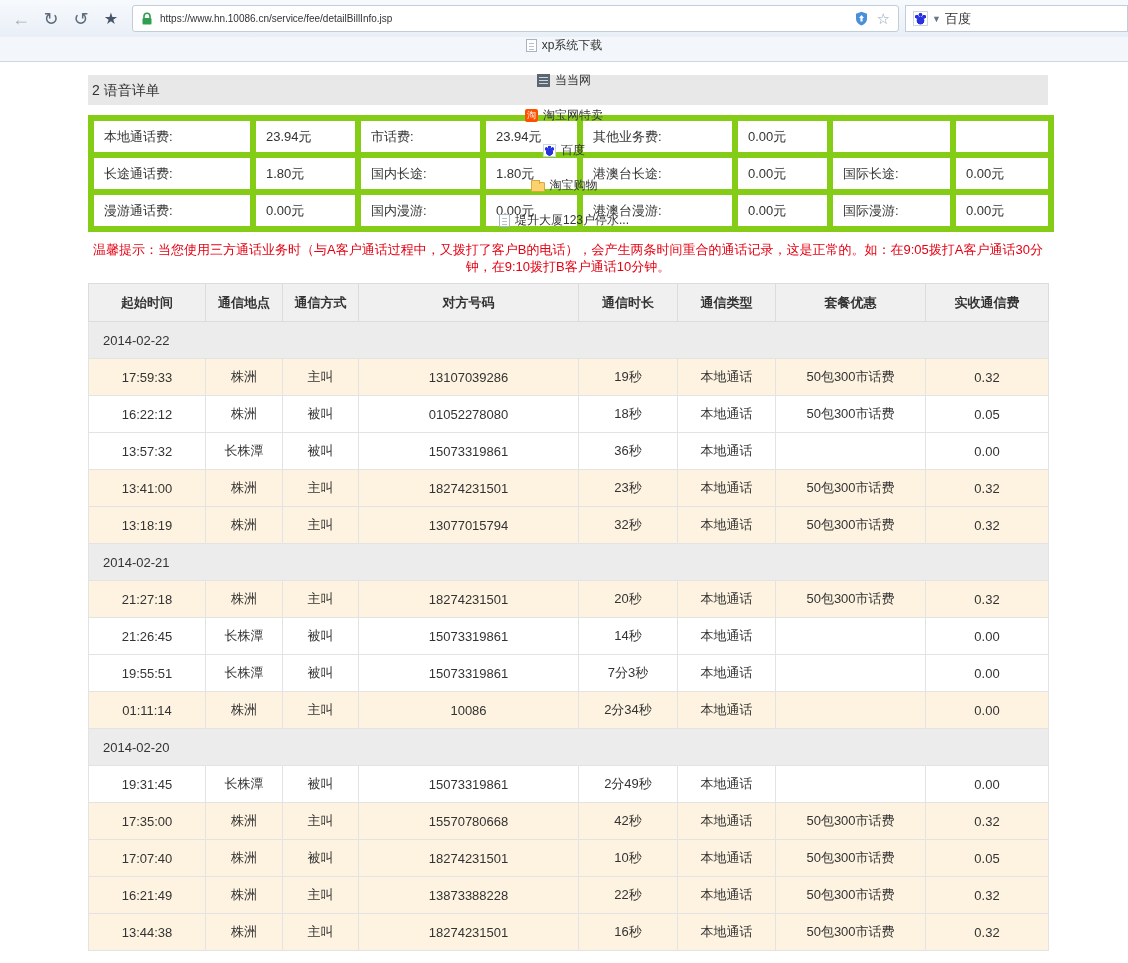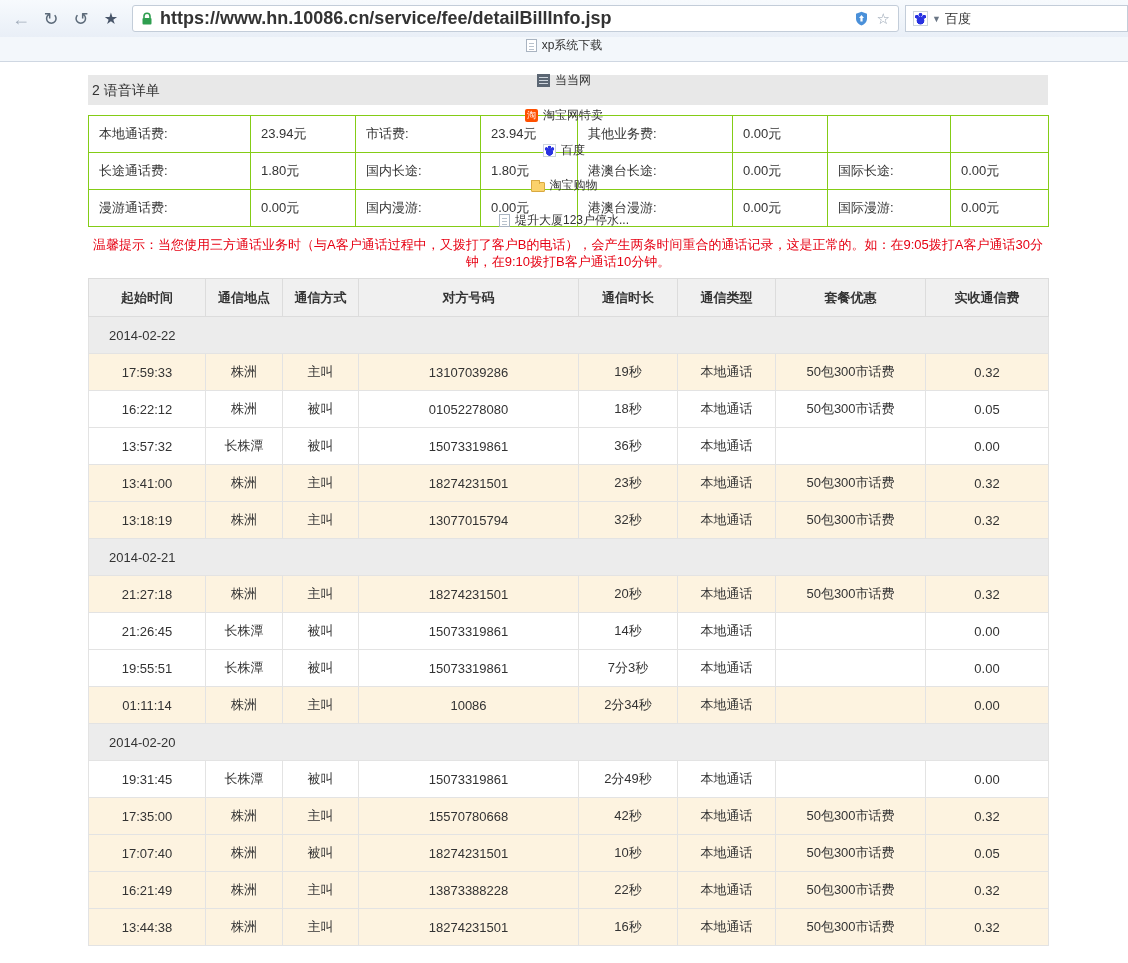--- a/index.html
+++ b/index.html
@@ -7,21 +7,21 @@
               font-family:"Liberation Sans","DejaVu Sans",sans-serif; }
 
   
   .toolbar { height:37px; background:linear-gradient(#f7fafd,#e9eff7);
              display:flex; align-items:center; padding:0 0 0 6px; }
   .tool-icon { width:30px; text-align:center; font-size:18px; color:#5d6b7a; cursor:pointer; line-height:30px; }
   .tool-icon.back { color:#a3aebc; }
   .tool-icon.star { color:#49566a; font-size:16px; }
   .address-bar { flex:1; height:27px; background:#fff; border:1px solid #c3cdd9; border-radius:3px;
                  display:flex; align-items:center; padding:0 8px; gap:7px; margin:0 6px; }
-  .url { font-size:18px; color:#333; flex:1; white-space:nowrap; overflow:hidden;font-weight:bold; }
+  .url { font-size:10px; color:#333; flex:1; white-space:nowrap; overflow:hidden; }
   .addr-icons { display:flex; gap:9px; align-items:center; }
   .fav-star { font-size:15px; color:#94a1b1; cursor:pointer; }
   .search-box { width:223px; height:27px; background:#fff; border:1px solid #c3cdd9;
                 display:flex; align-items:center; padding:0 7px; gap:4px; }
   .caret { font-size:9px; color:#6a7685; }
   .engine-label { font-size:13px; color:#333; }
 
   .bookmarks-bar { height:25px; background:#f3f7fb; border-bottom:1px solid #cfd7e2;
                    display:flex; align-items:center; padding:0 8px; gap:18px;
                    font-size:12px; color:#333;flex-direction:column; }
@@ -52,29 +52,29 @@
                  background:#fbd26b; border:1px solid #d9a940; border-bottom:none;
                  border-radius:1px 1px 0 0; }
 
   
   .page { height:901px; background:#fff; overflow:hidden; }
   .content { width:960px; margin-left:88px; padding-top:13px; }
   .section-header { height:30px; line-height:30px; background:#e8e8e8; padding-left:4px;
                     font-size:14px; color:#333; }
   table { border-collapse:collapse; table-layout:fixed; width:960px; }
   .summary-table { margin-top:10px; }
-  .summary-table td { border:1px solid #84cc16; height:37px; font-size:13px; color:#333;
+  .summary-table td { border:6px solid #84cc16; height:37px; font-size:13px; color:#333;
                       padding-left:10px; background:#fff; }
   .notice { margin-top:9px; font-size:13px; line-height:17px; color:#e60012; width:960px;text-align:center; }
   .detail-table { margin-top:8px; }
   .detail-table th { background:#f0f0f0; border:1px solid #dcdcdc; height:38px; font-size:13px;
                      color:#333; font-weight:bold; }
   .detail-table td { border:1px solid #e3e3e3; height:37px; font-size:13px; color:#333;
                      text-align:center; background:#fff; }
-  .detail-table tr.date-row td { background:#ececec; text-align:left; padding-left:20px; }
+  .detail-table tr.date-row td { background:#ececec; text-align:left; padding-left:14px; }
   .detail-table tr.shaded td { background:#fdf3e0; }
 </style>
 </head>
 <body>
 
 <div>
   <div class="toolbar">
     <span class="tool-icon back">←</span>
     <span class="tool-icon">↻</span>
     <span class="tool-icon">↺</span>

